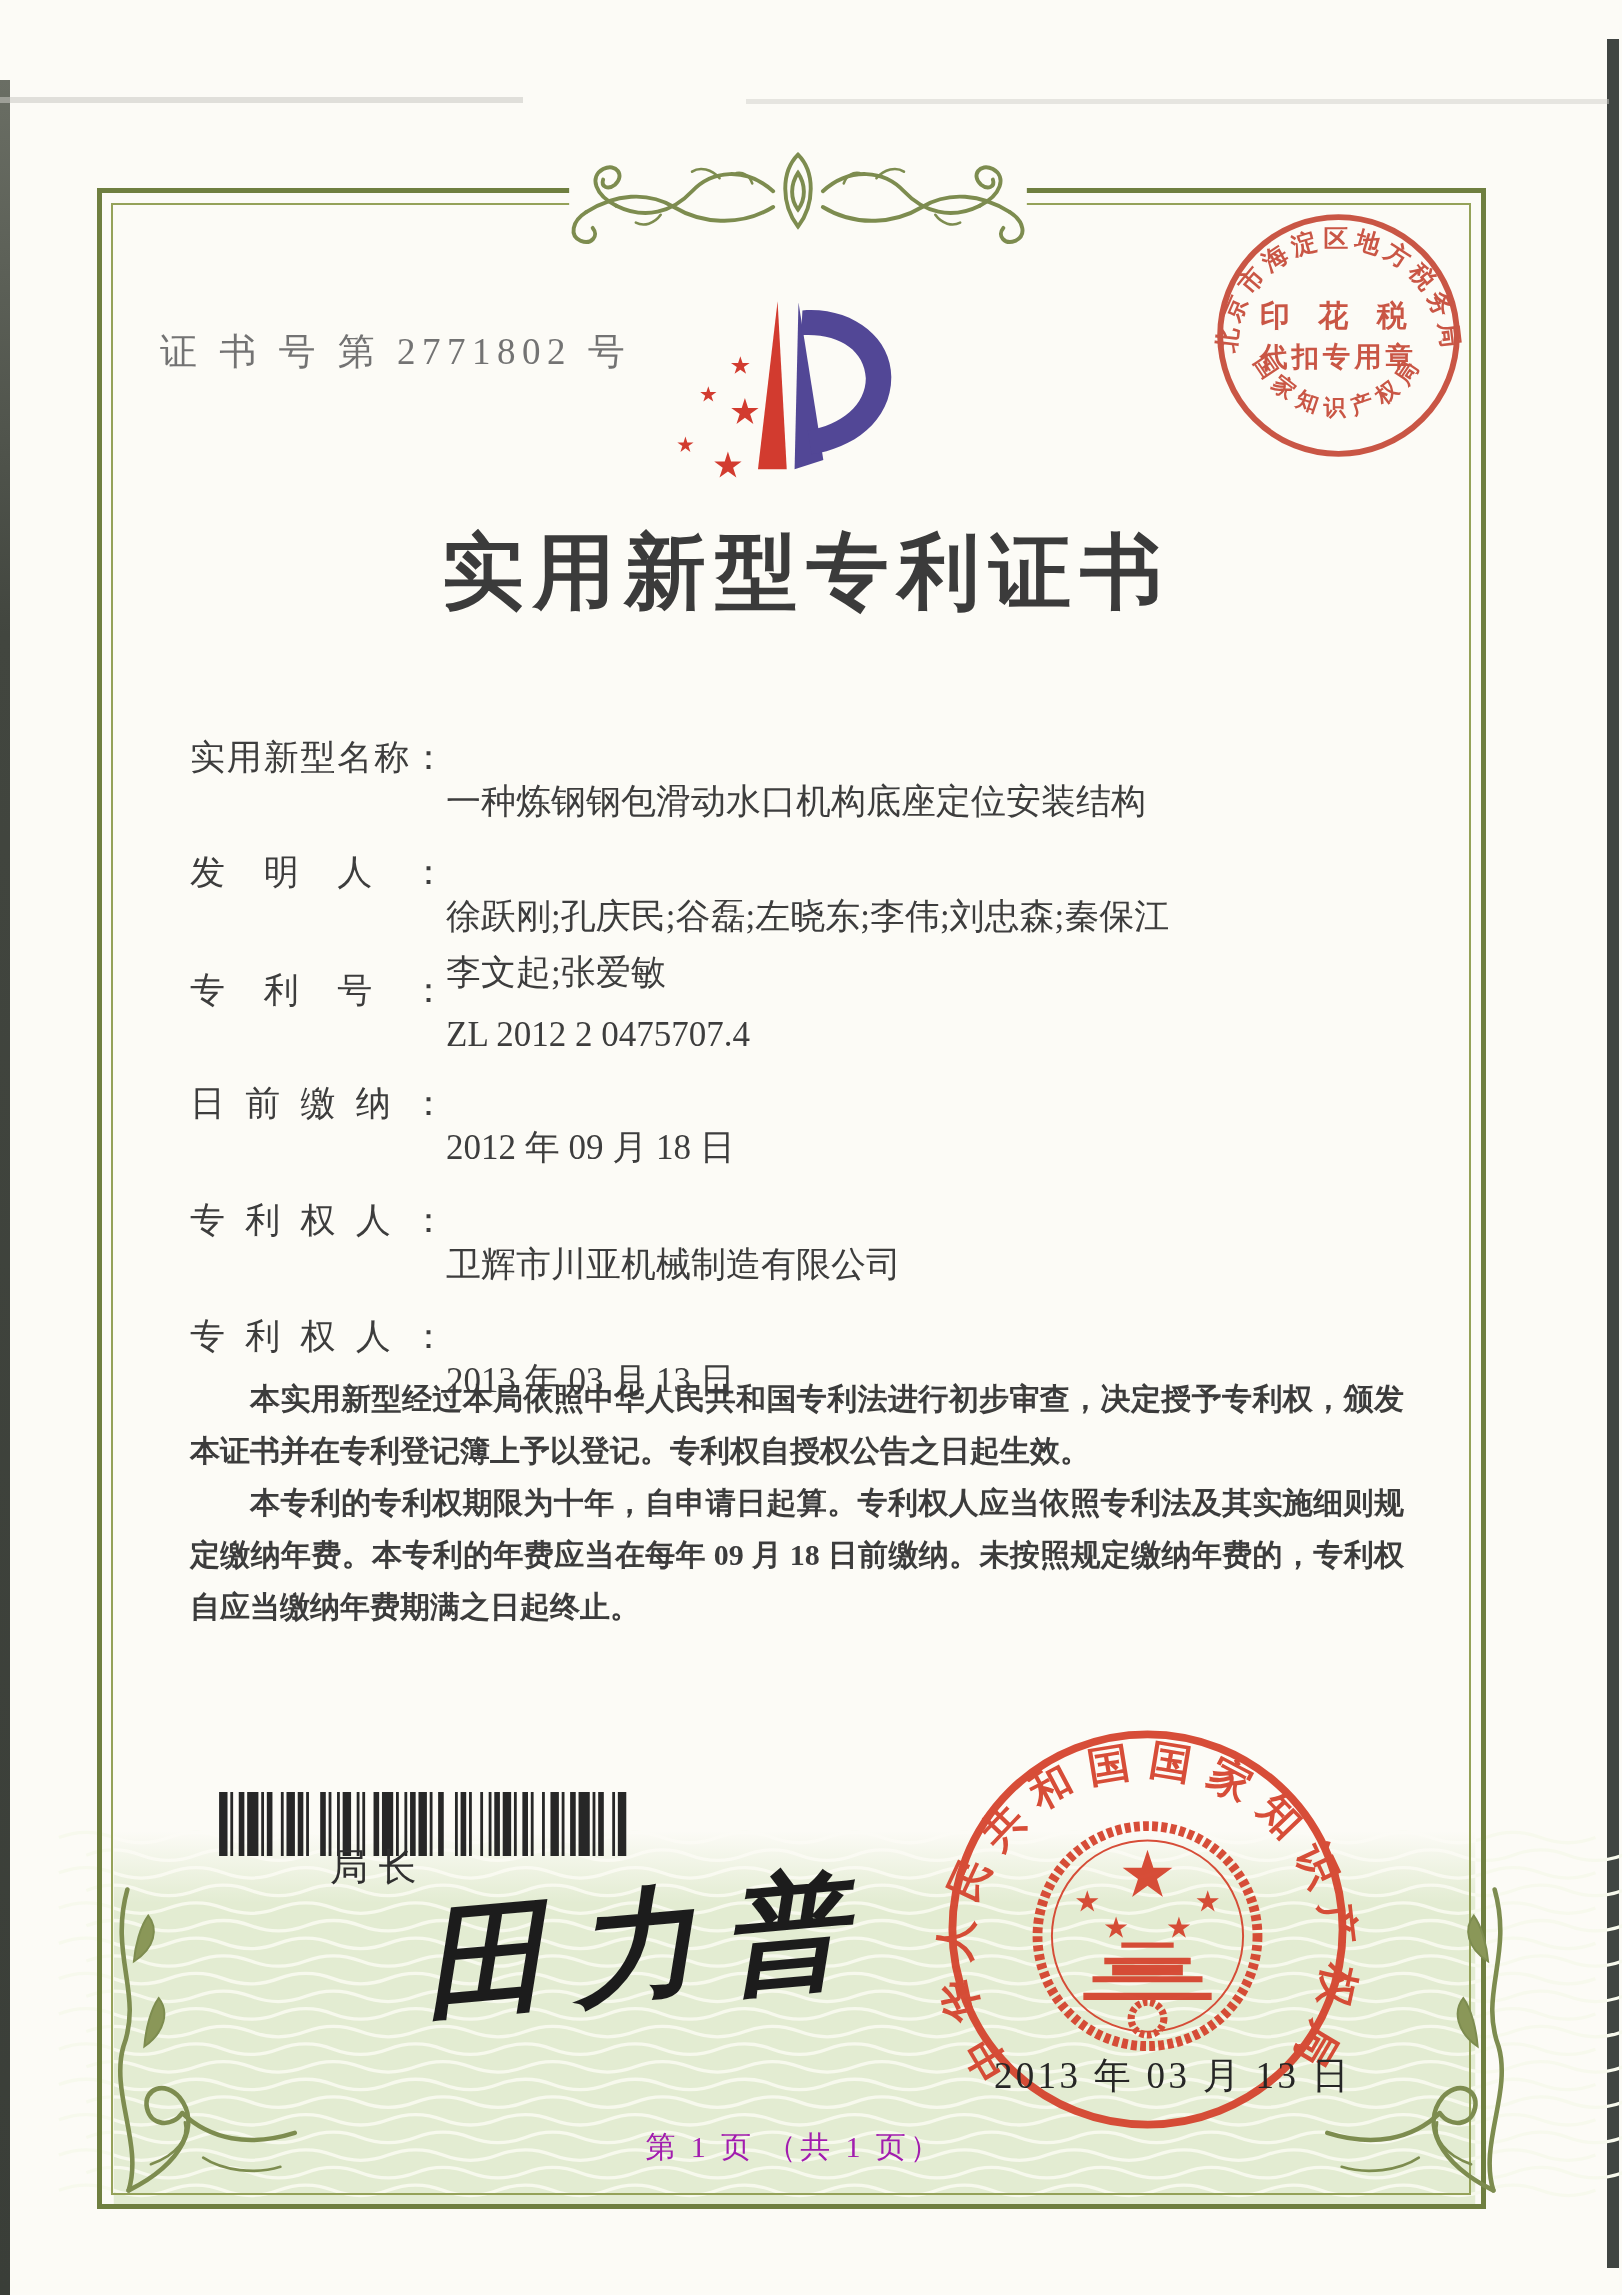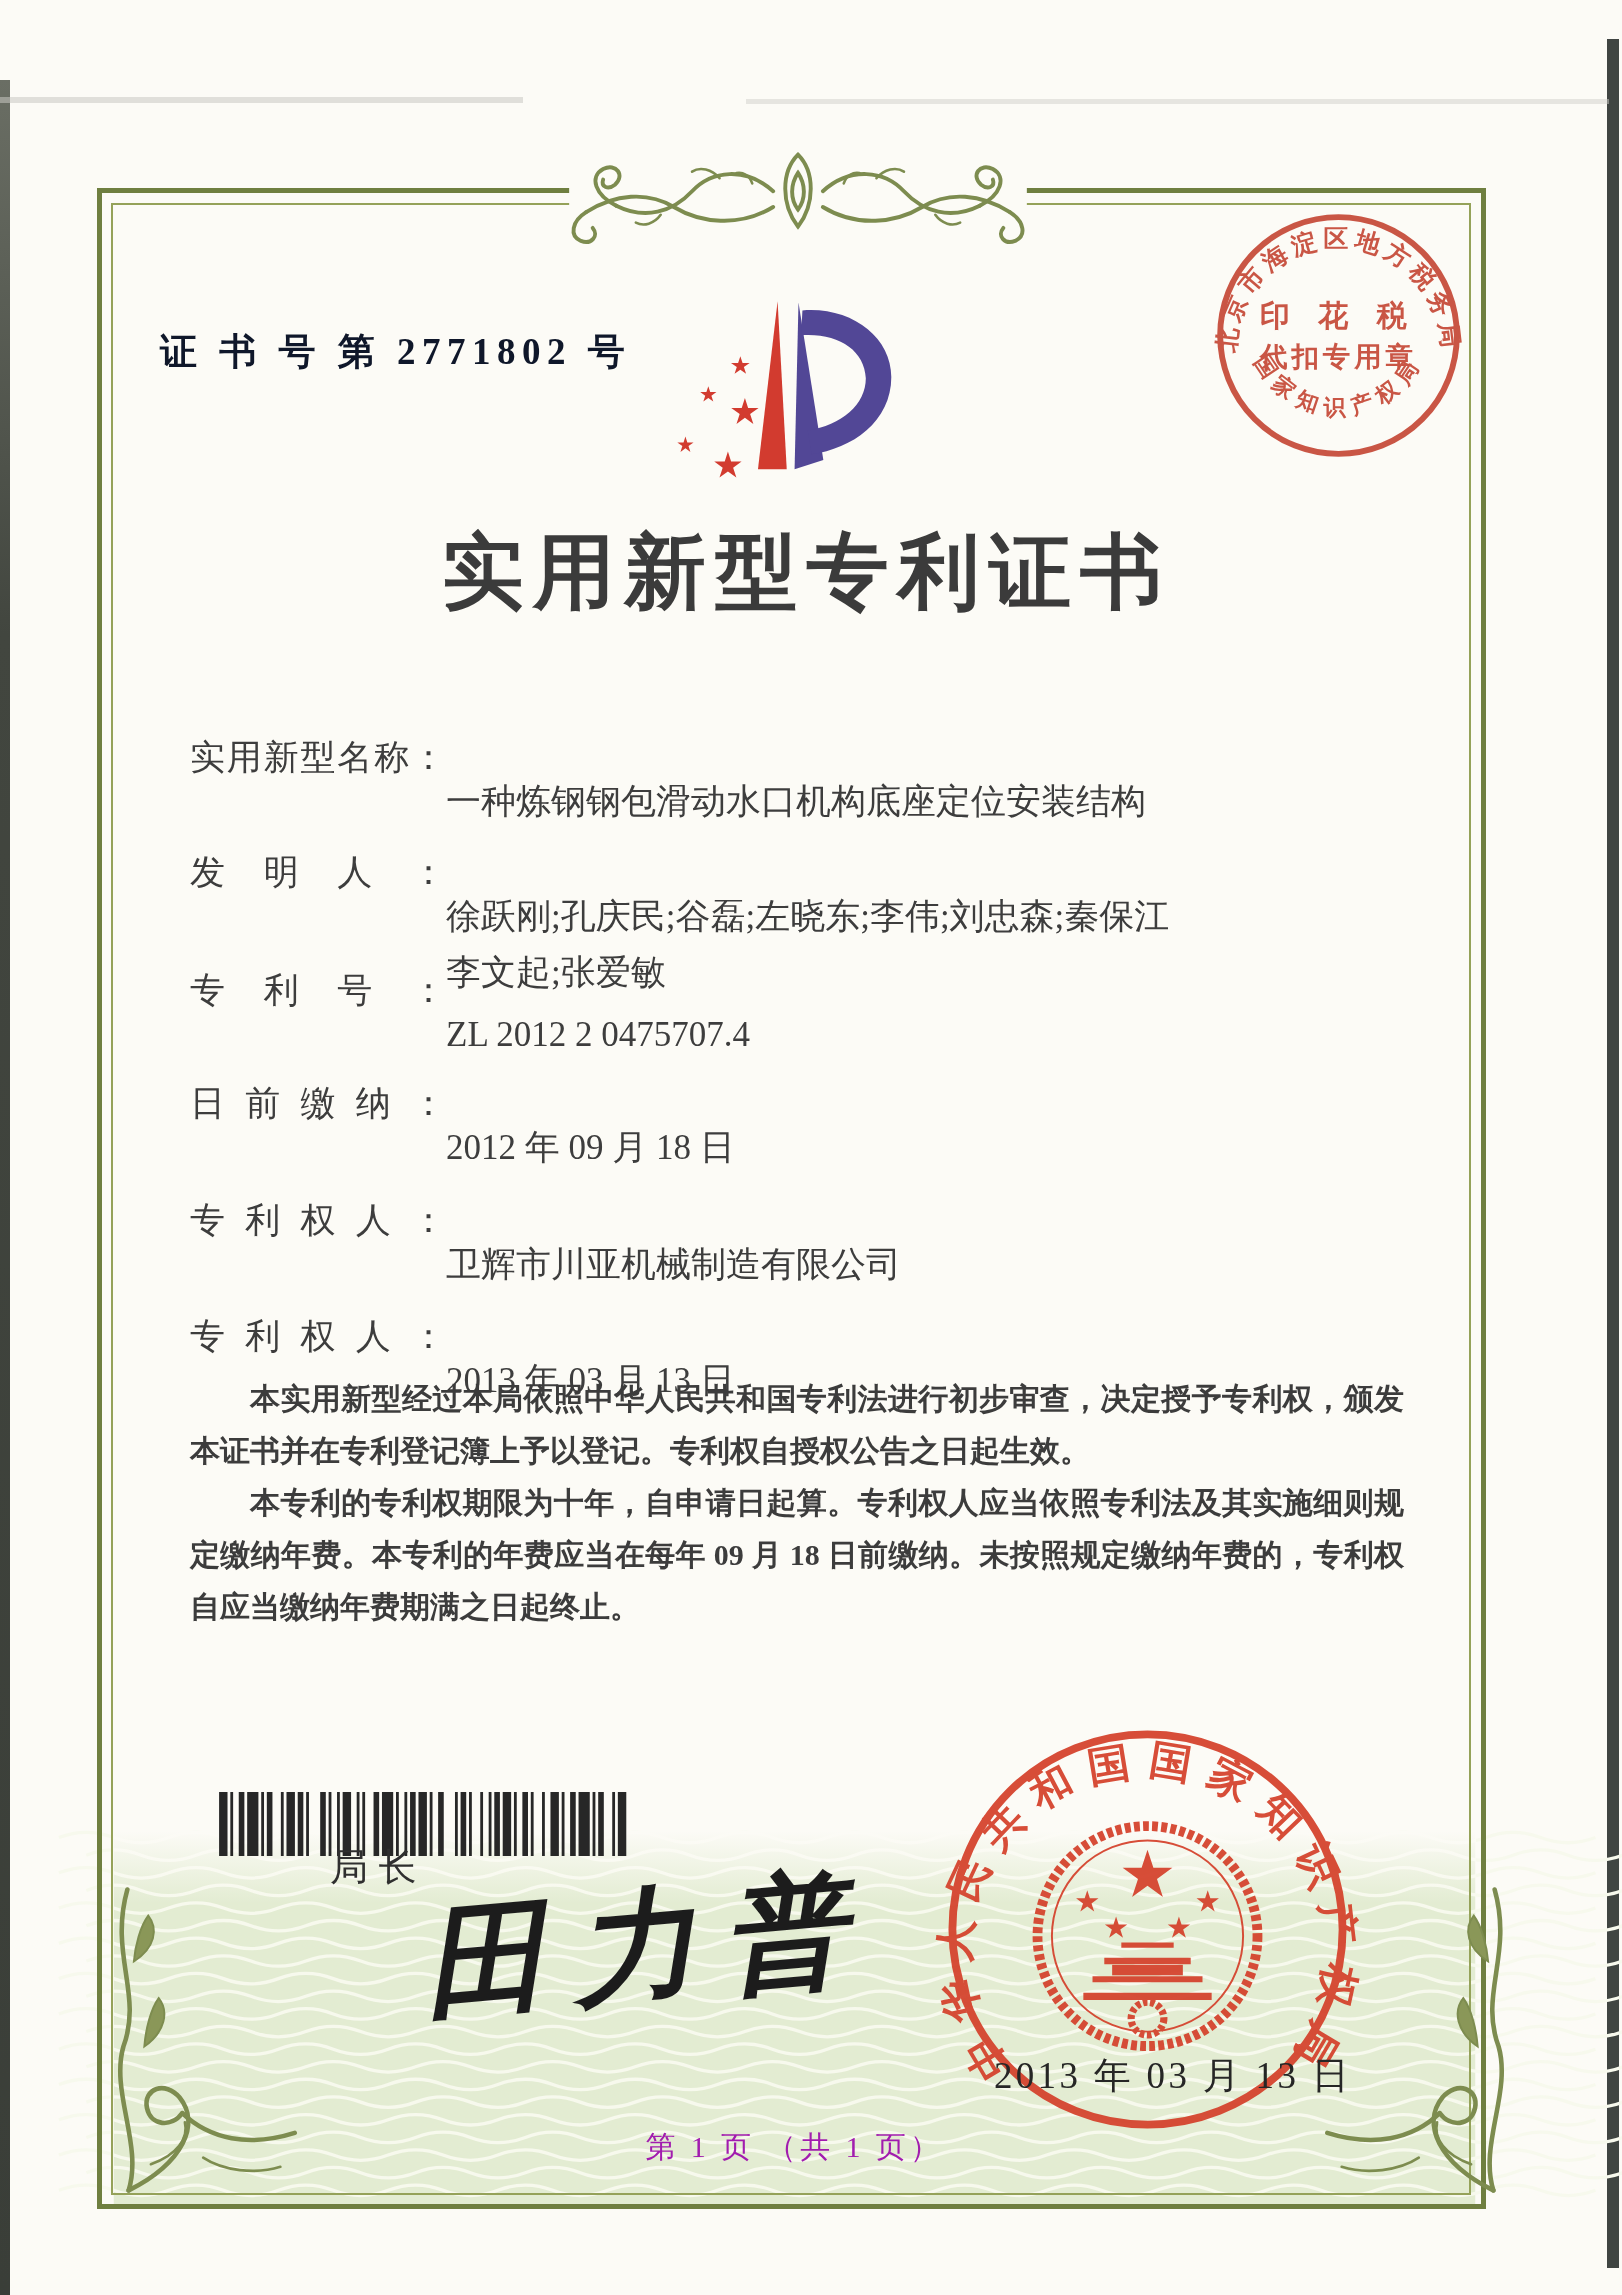--- a/index.html
+++ b/index.html
@@ -14,21 +14,21 @@
   
   .frame-thick{position:absolute;left:97px;top:188px;width:1389px;height:2021px;
                border:5.9px solid #6f7f40;box-sizing:border-box;}
   .frame-thin{position:absolute;left:111px;top:203px;width:1360px;height:1992px;
               border:2px solid #95a259;box-sizing:border-box;}
   
   #waveWrap{position:absolute;left:113px;top:1831px;width:1363px;height:375px;}
   .wave-fade{position:absolute;left:113px;top:1831px;width:1363px;height:72px;
              background:linear-gradient(180deg,#fcfbf6 0%,rgba(252,251,246,0) 100%);}
   
-  .cert-no{position:absolute;left:160px;top:327px;font-size:37px;letter-spacing:6.5px;color:#0f172a;font-weight:bold;}
+  .cert-no{position:absolute;left:160px;top:327px;font-size:37px;letter-spacing:6.5px;color:#737373;}
   .doc-title{position:absolute;left:0;top:518px;width:1589px;text-align:center;
              font-size:82px;font-weight:bold;letter-spacing:9.2px;color:#3b3b3b;margin-left:12px;}
   .field-row{position:absolute;left:190px;font-size:35px;color:#3d3d3d;white-space:nowrap;}
   .flabel{display:inline-block;width:256px;text-align:justify;text-align-last:justify;
           -moz-text-align-last:justify;vertical-align:top;}
   .fvalue{display:inline-block;vertical-align:top;white-space:pre-line;line-height:56px;max-width:1020px;margin-top:40px;}
   .row-name{top:734px;} .row-inv{top:849px;} .row-pno{top:967px;}
   .row-fil{top:1080px;} .row-own{top:1197px;} .row-grant{top:1313px;}
   .body-text{position:absolute;left:190px;top:1373px;width:1214px;font-size:30px;line-height:52px;
              text-align:justify;color:#3c3c3c;font-weight:bold;}

